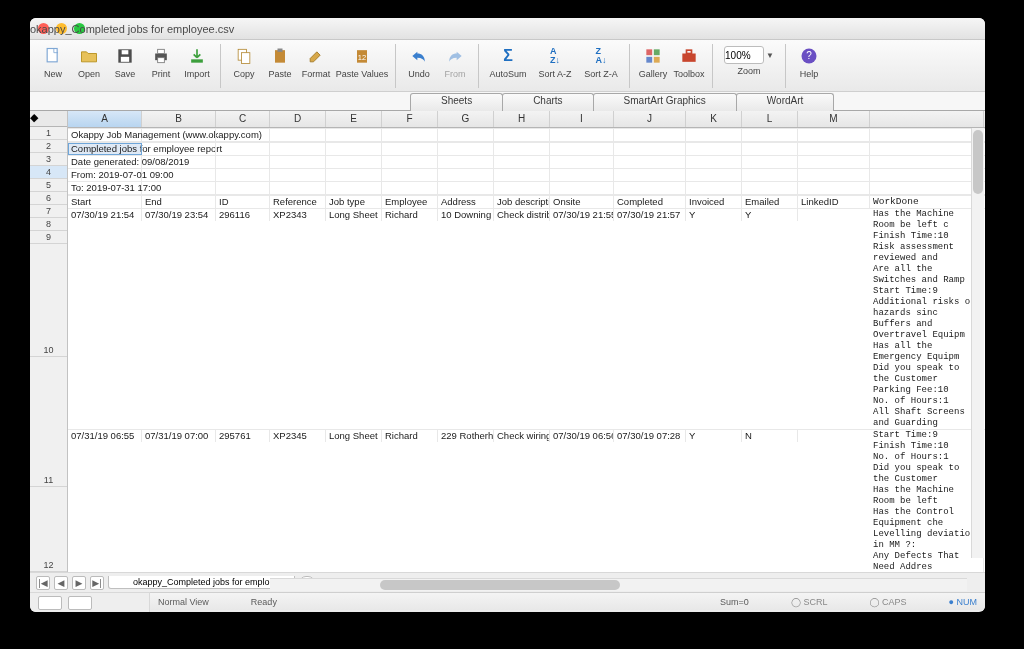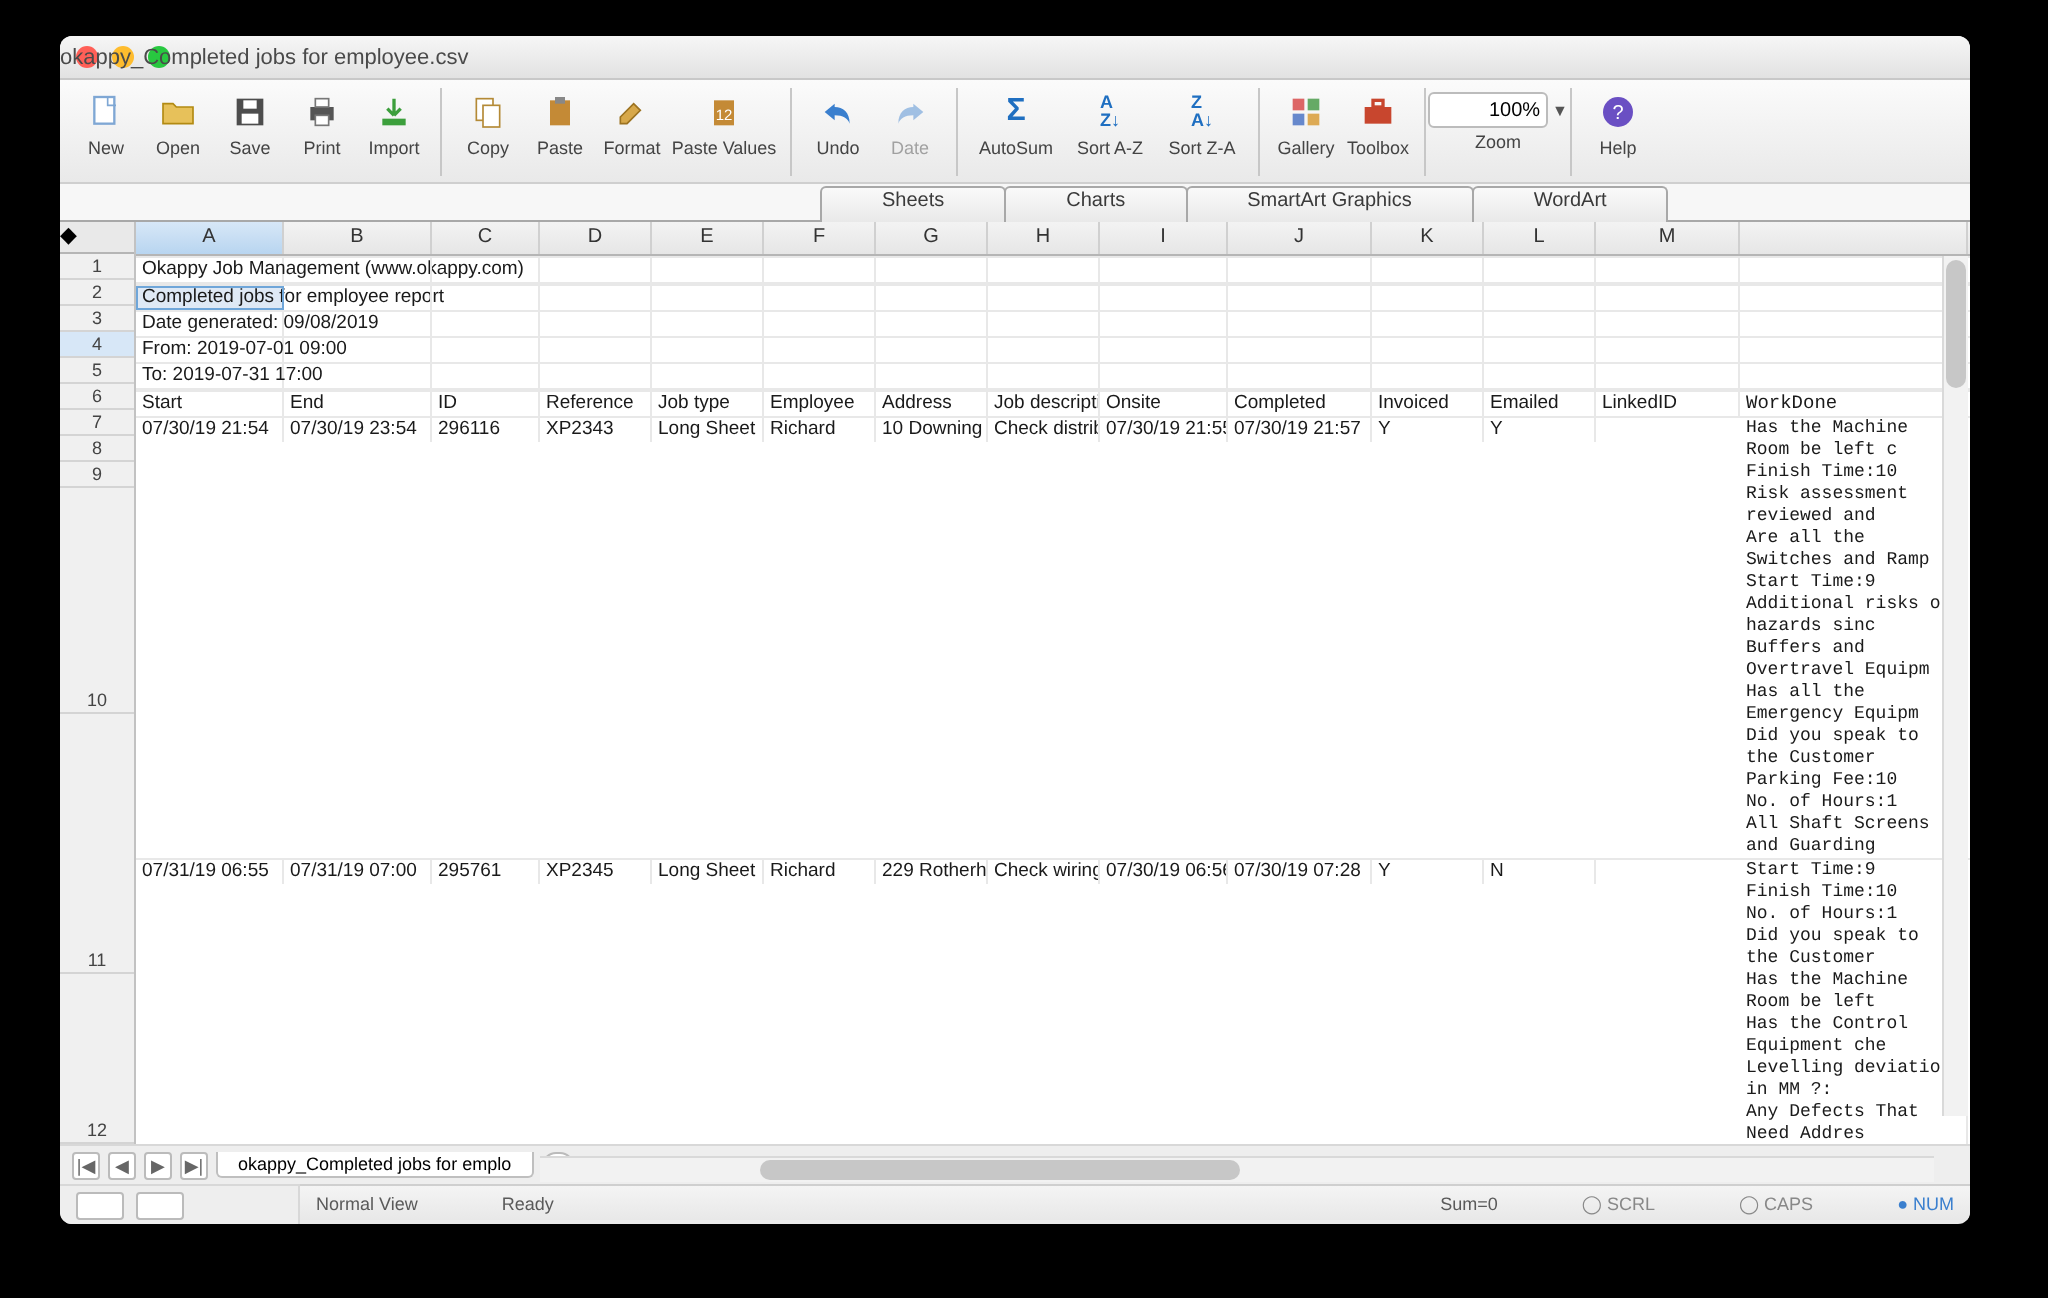--- a/index.html
+++ b/index.html
@@ -59,22 +59,22 @@
     display:flex;align-items:center;justify-content:center;
   }
   .tbtn .ic svg{ width:20px;height:20px; }
   .tbtn .lbl { font-size:9px; color:#444; margin-top:2px; white-space:nowrap; }
   .tsep { width:1px; height:44px; background:#c7c7c7; margin:2px 4px 0 4px; }
   .zoom-box {
     display:flex;align-items:center;gap:2px;
     margin-top:4px;
   }
   .zoom-box input{
-    width:60px;height:18px;border:1px solid #bcbcbc;border-radius:3px;
-    font-size:10px;text-align:right;padding-right:3px;background:#fff;
+    width:40px;height:18px;border:1px solid #bcbcbc;border-radius:3px;
+    font-size:10px;padding-right:3px;background:#fff;
   }
   .ribtabs {
     height: 19px;
     background:#f7f7f7;
     border-bottom:1px solid #a8a8a8;
     display:flex;
     padding-left:380px;
   }
   .ribtab {
     border:1px solid #a8a8a8;
@@ -144,21 +144,21 @@
   .tabbar{
     height:20px; background:#eeeeee; border-top:1px solid #d8d8d8;
     display:flex; align-items:center; padding-left:6px; gap:4px;
   }
   .navb{
     width:14px;height:14px;border:1px solid #bbb;border-radius:2px;
     display:flex;align-items:center;justify-content:center;color:#666;font-size:9px;background:#fff;
   }
   .sheettab{
     background:#fff;border:1px solid #bfbfbf;border-top:none;
-    border-radius:0 0 3px 3px; font-size:9px; padding:1px 10px;
+    border-radius:0 0 3px 3px; font-size:9px; padding:1px 24px;
   }
   .plusTab{
     width:16px;height:14px;border:1px solid #bbb;border-radius:8px;font-size:10px;
     display:flex;align-items:center;justify-content:center;color:#666;background:#fff;
   }
   .viewsw{
     height:20px;background:#eeeeee;border-top:1px solid #d8d8d8;
     display:flex;align-items:center;padding:0 8px;gap:6px;
   }
   .viewsw .vbtn{
@@ -289,21 +289,21 @@
           </svg>
         </div>
         <div class="lbl">Undo</div>
       </div>
     <div class="tbtn" style="opacity:.45">
         <div class="ic">
           <svg viewBox="0 0 24 24">
             <path d="M14 7l6 5-6 5v-3c-5 0-8 2-9 5 0-7 4-10 9-10V7z" fill="#3a7fce"></path>
           </svg>
         </div>
-        <div class="lbl">Date</div>
+        <div class="lbl">From</div>
       </div>
     <div class="tsep"></div>
     <div class="tbtn" style="width:46px">
         <div class="ic" style="font-size:16px;color:#1f6fc1;font-weight:bold">Σ</div>
         <div class="lbl">AutoSum</div>
       </div>
     <div class="tbtn" style="width:44px">
         <div class="ic" style="font-size:9px;color:#1f6fc1;font-weight:bold;line-height:9px">A<br>Z↓</div>
         <div class="lbl">Sort A-Z</div>
       </div>

